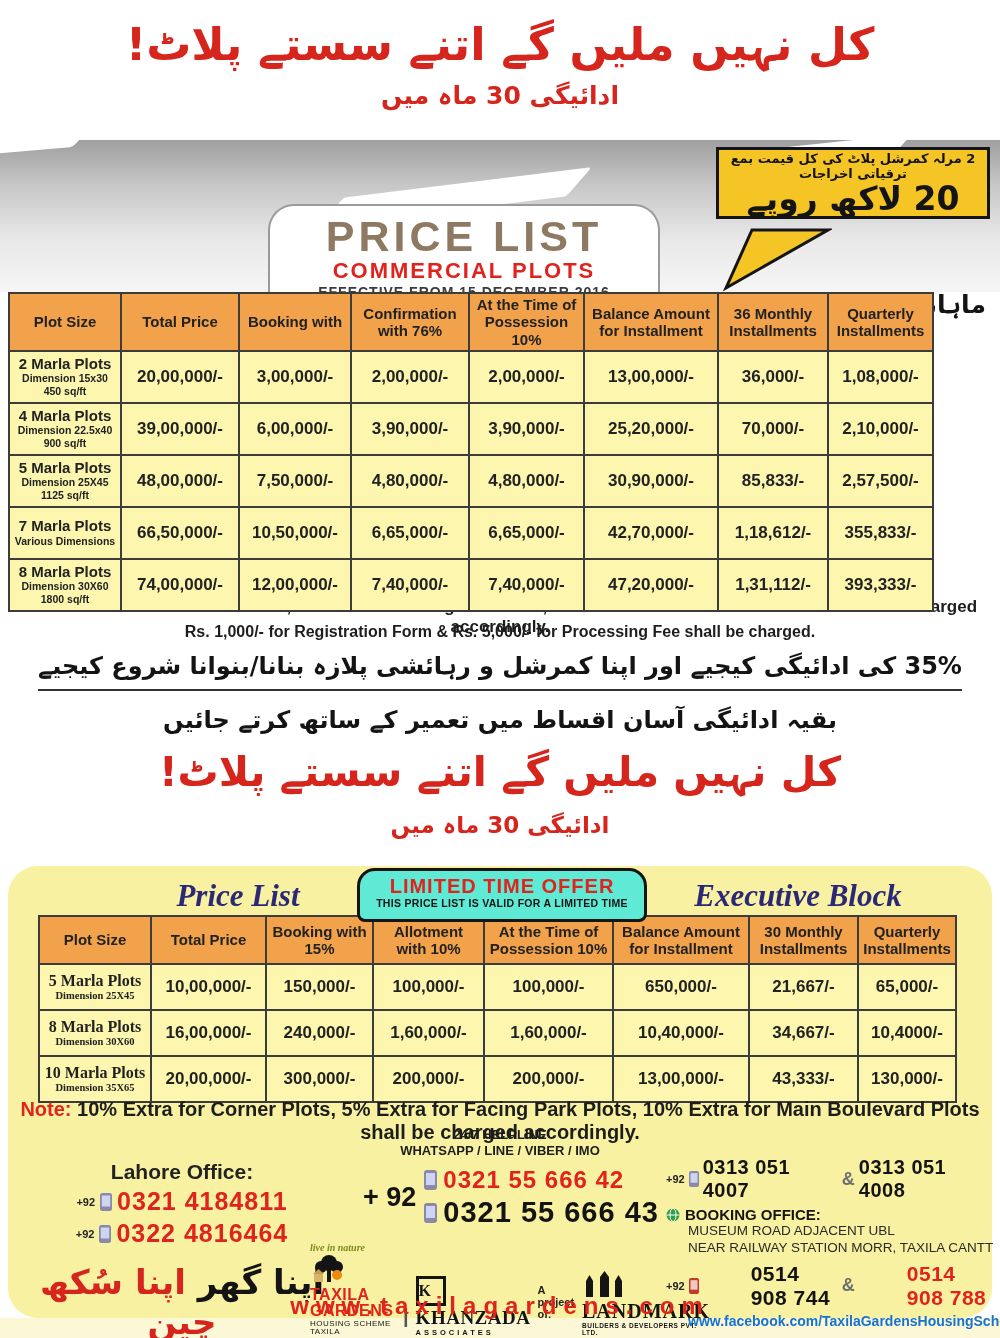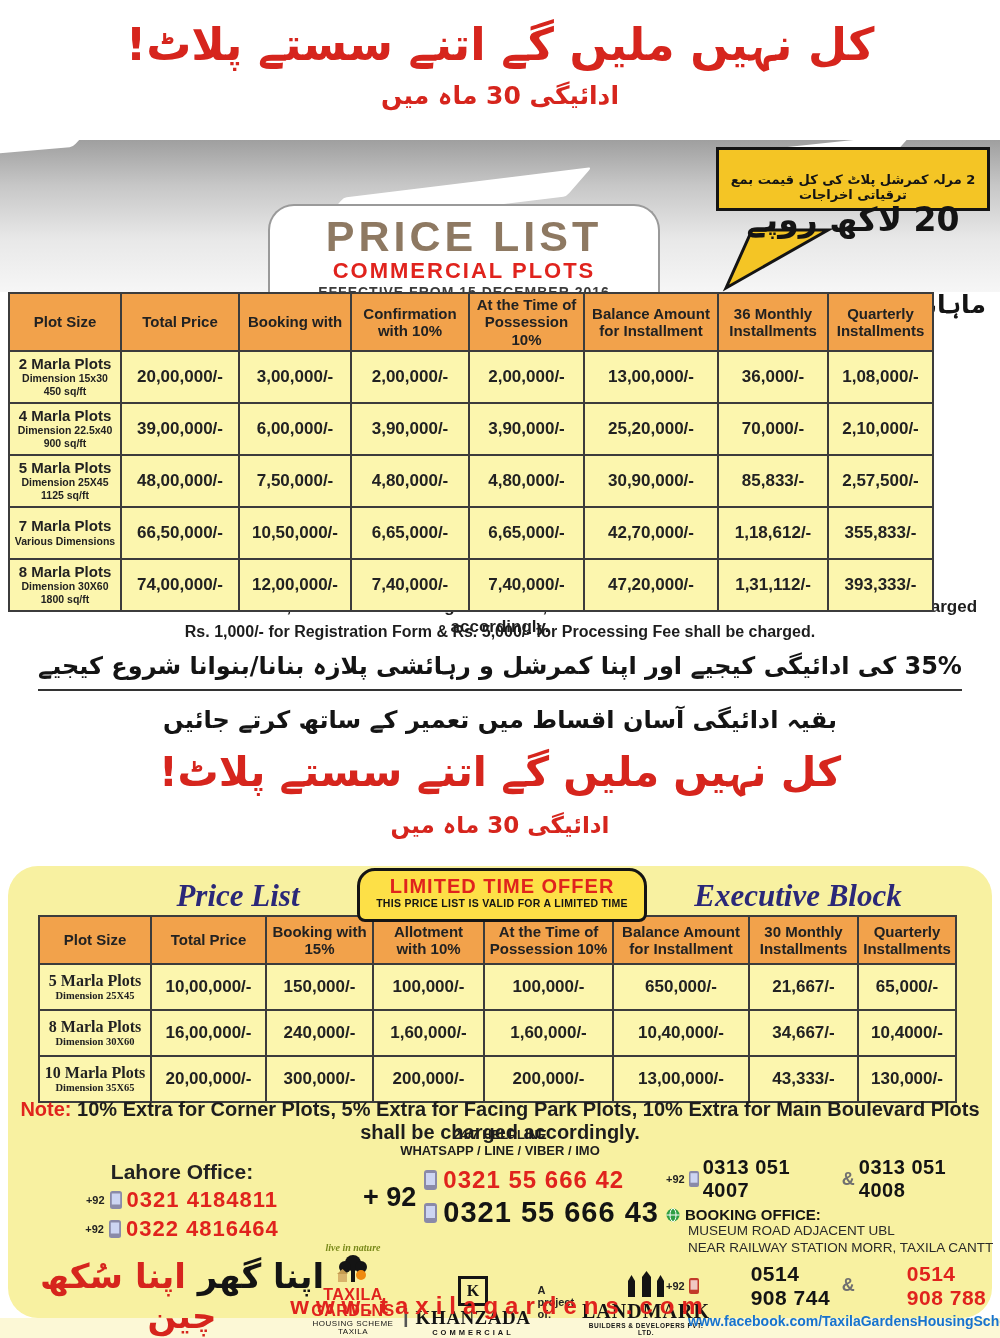--- a/index.html
+++ b/index.html
@@ -17,21 +17,21 @@
   .stripe.s2{left:765px;top:2px;width:140px;height:15px;transform:rotate(-6deg) skewX(-48deg);}
   .stripe.s3{left:-50px;top:-2px;width:130px;height:14px;transform:rotate(-5deg) skewX(-48deg);}
 
   
   .plbox{position:absolute;left:268px;top:204px;width:392px;height:96px;background:#fff;border:2px solid #9a9a9a;border-bottom:none;border-radius:26px 26px 0 0;box-sizing:border-box;text-align:center;padding-top:9px;z-index:2;}
   .plbox .t{font-size:43px;font-weight:bold;color:#8e7962;letter-spacing:4px;line-height:1;}
   .plbox .s{font-size:22px;font-weight:bold;color:#e0231d;letter-spacing:2px;line-height:1.15;}
   .plbox .e{font-size:14px;font-weight:bold;color:#3a3a3a;letter-spacing:1px;margin-top:1px;}
 
   
-  .bubble{position:absolute;left:716px;top:147px;width:274px;height:64px;background:#f4c525;border:3px solid #141414;box-sizing:border-box;text-align:center;padding-top:22px;z-index:3;}
+  .bubble{position:absolute;left:716px;top:147px;width:274px;height:72px;background:#f4c525;border:3px solid #141414;box-sizing:border-box;text-align:center;padding-top:1px;z-index:3;}
   .bubble .b1{font-family:"DejaVu Sans",sans-serif;font-weight:bold;font-size:13px;color:#141414;}
   .bubble .b2{font-family:"DejaVu Sans",sans-serif;font-weight:bold;font-size:33px;color:#141414;line-height:1.1;}
   .tail{position:absolute;left:722px;top:228px;z-index:2;}
   .monthly{position:absolute;right:14px;top:246px;font-family:"DejaVu Sans",sans-serif;font-weight:bold;font-size:25px;color:#141414;z-index:2;margin-top:44px;}
 
   
   table.price{position:absolute;border-collapse:collapse;table-layout:fixed;z-index:4;}
   table.price th,table.price td{border:2px solid #3c3c3c;text-align:center;vertical-align:middle;padding:2px 3px;}
   table.price th{background:#f2a24b;color:#222;font-size:15px;font-weight:bold;line-height:1.15;}
   table.price td{background:#fcf6ae;color:#222;font-weight:bold;}
@@ -62,48 +62,48 @@
   #mid2{top:706px;font-size:24px;}
   #mid3{top:748px;font-size:41px;color:#d6251d;}
   #mid4{top:812px;font-size:23px;color:#d6251d;}
 
   
   .panel{position:absolute;left:8px;top:866px;width:984px;height:452px;background:#f8f1a1;border-radius:30px;z-index:1;}
   .strip{position:absolute;left:0;top:1318px;width:1000px;height:20px;background:#fcf8d6;}
   .ptitle{position:absolute;font-family:"Liberation Serif",serif;font-style:italic;font-weight:bold;font-size:31px;color:#2b2878;text-align:center;z-index:5;}
   #ptl{left:98px;top:878px;width:280px;}
   #ptr{left:648px;top:878px;width:300px;}
-  .offer{position:absolute;left:357px;top:868px;width:290px;height:54px;background:#fde047;border:3px solid #141414;border-radius:18px 18px 8px 8px;box-sizing:border-box;text-align:center;padding-top:4px;z-index:6;}
+  .offer{position:absolute;left:357px;top:868px;width:290px;height:54px;background:#5eead4;border:3px solid #141414;border-radius:18px 18px 8px 8px;box-sizing:border-box;text-align:center;padding-top:4px;z-index:6;}
   .offer .o1{font-size:20px;font-weight:bold;color:#e0231d;letter-spacing:1px;line-height:1.1;}
   .offer .o2{font-size:10.5px;font-weight:bold;color:#141414;letter-spacing:.3px;}
 
   
   .helpline{position:absolute;left:0;top:1127px;width:100%;text-align:center;font-weight:bold;font-size:13px;color:#1d1d1d;line-height:1.25;z-index:5;}
 
   
   .lahore{position:absolute;left:32px;top:1160px;width:300px;text-align:center;z-index:5;}
   .lahore .lt{font-size:21px;font-weight:bold;color:#222;}
   .phrow{display:flex;align-items:center;justify-content:center;gap:5px;margin-top:3px;}
   .cc{font-size:11px;font-weight:bold;color:#222;}
-  .lnum{font-size:22px;font-weight:bold;color:#e0231d;letter-spacing:1px;text-align:center;}
+  .lnum{font-size:25px;font-weight:bold;color:#e0231d;letter-spacing:1px;text-align:center;}
   .slogan{margin-top:14px;font-family:"DejaVu Sans",sans-serif;font-weight:bold;font-size:34px;direction:rtl;}
   .slogan .sb{color:#141414;}
   .slogan .sr{color:#d6251d;}
 
   
   .centerblock{position:absolute;left:336px;top:1166px;width:350px;display:flex;align-items:center;justify-content:center;gap:8px;z-index:5;}
   .bigcc{font-size:27px;font-weight:bold;color:#141414;}
   .cnums{display:flex;flex-direction:column;gap:2px;}
   .cnrow{display:flex;align-items:center;gap:6px;}
   .cnum1{font-size:24px;font-weight:bold;color:#e0231d;letter-spacing:1px;}
   .cnum2{font-size:29px;font-weight:bold;color:#141414;letter-spacing:1px;}
 
   
   .brands{position:absolute;left:310px;top:1238px;width:400px;display:flex;align-items:flex-end;justify-content:center;gap:7px;z-index:5;}
-  .bstack{text-align:center;line-height:1;}
+  .bstack{text-align:left;line-height:1;}
   .tagline{font-family:"Liberation Serif",serif;font-style:italic;font-weight:bold;font-size:10px;color:#7a8a1a;}
   .b1name{font-size:16px;font-weight:bold;color:#e0231d;letter-spacing:.5px;}
   .b1sub{font-size:8px;font-weight:normal;color:#141414;letter-spacing:.5px;margin-top:1px;}
   .bdiv{font-size:20px;font-weight:bold;color:#555;margin-bottom:8px;}
   .kbox{display:inline-block;width:24px;height:24px;border:3px solid #141414;font-family:"Liberation Serif",serif;font-weight:bold;font-size:16px;color:#141414;line-height:24px;}
   .b2name{font-family:"Liberation Serif",serif;font-weight:bold;font-size:19px;color:#141414;letter-spacing:.5px;margin-top:2px;}
   .b2sub{font-size:7.5px;font-weight:bold;color:#141414;letter-spacing:3px;margin-top:2px;}
   .projof{font-size:11px;font-weight:bold;color:#222;margin-bottom:16px;}
   .b3name{font-family:"Liberation Serif",serif;font-weight:bold;font-size:20px;color:#141414;letter-spacing:1px;margin-top:1px;}
   .b3sub{font-size:6.5px;font-weight:bold;color:#141414;letter-spacing:.5px;margin-top:2px;}
@@ -161,21 +161,21 @@
         <col style="width:115px">
         <col style="width:134px">
         <col style="width:110px">
         <col style="width:105px">
       </colgroup>
     <tbody>
         <tr>
       <th>Plot Size</th>
       <th>Total Price</th>
       <th>Booking with</th>
-      <th>Confirmation with 10%</th>
+      <th>Confirmation with 76%</th>
       <th>At the Time of Possession 10%</th>
       <th>Balance Amount for Installment</th>
       <th>36 Monthly Installments</th>
       <th>Quarterly Installments</th>
     </tr>
     <tr>
       <td>
             <div class="pname">2 Marla Plots</div>
             <div class="pdim">Dimension 15x30</div>
             <div class="parea">450 sq/ft</div>
@@ -400,21 +400,21 @@
             <polygon points="3,20 8.5,15 14,20" fill="#c49b50"></polygon>
           </svg>
       </div>
       <div class="b1name">TAXILA GARDENS</div>
       <div class="b1sub">HOUSING SCHEME TAXILA</div>
     </div>
     <div class="bdiv">|</div>
     <div class="bstack">
       <div class="kbox">K</div>
       <div class="b2name">KHANZADA</div>
-      <div class="b2sub">COMMERCIAL</div>
+      <div class="b2sub">ASSOCIATES</div>
     </div>
     <div class="projof">A project of:</div>
     <div class="bstack">
       <svg width="44" height="26" viewBox="0 0 44 26">
           <rect x="4" y="10" width="7" height="16" fill="#141414"></rect>
           <polygon points="4,10 7.5,4 11,10" fill="#141414"></polygon>
           <rect x="18" y="6" width="9" height="20" fill="#141414"></rect>
           <polygon points="18,6 22.5,0 27,6" fill="#141414"></polygon>
           <rect x="33" y="10" width="7" height="16" fill="#141414"></rect>
           <polygon points="33,10 36.5,4 40,10" fill="#141414"></polygon>

